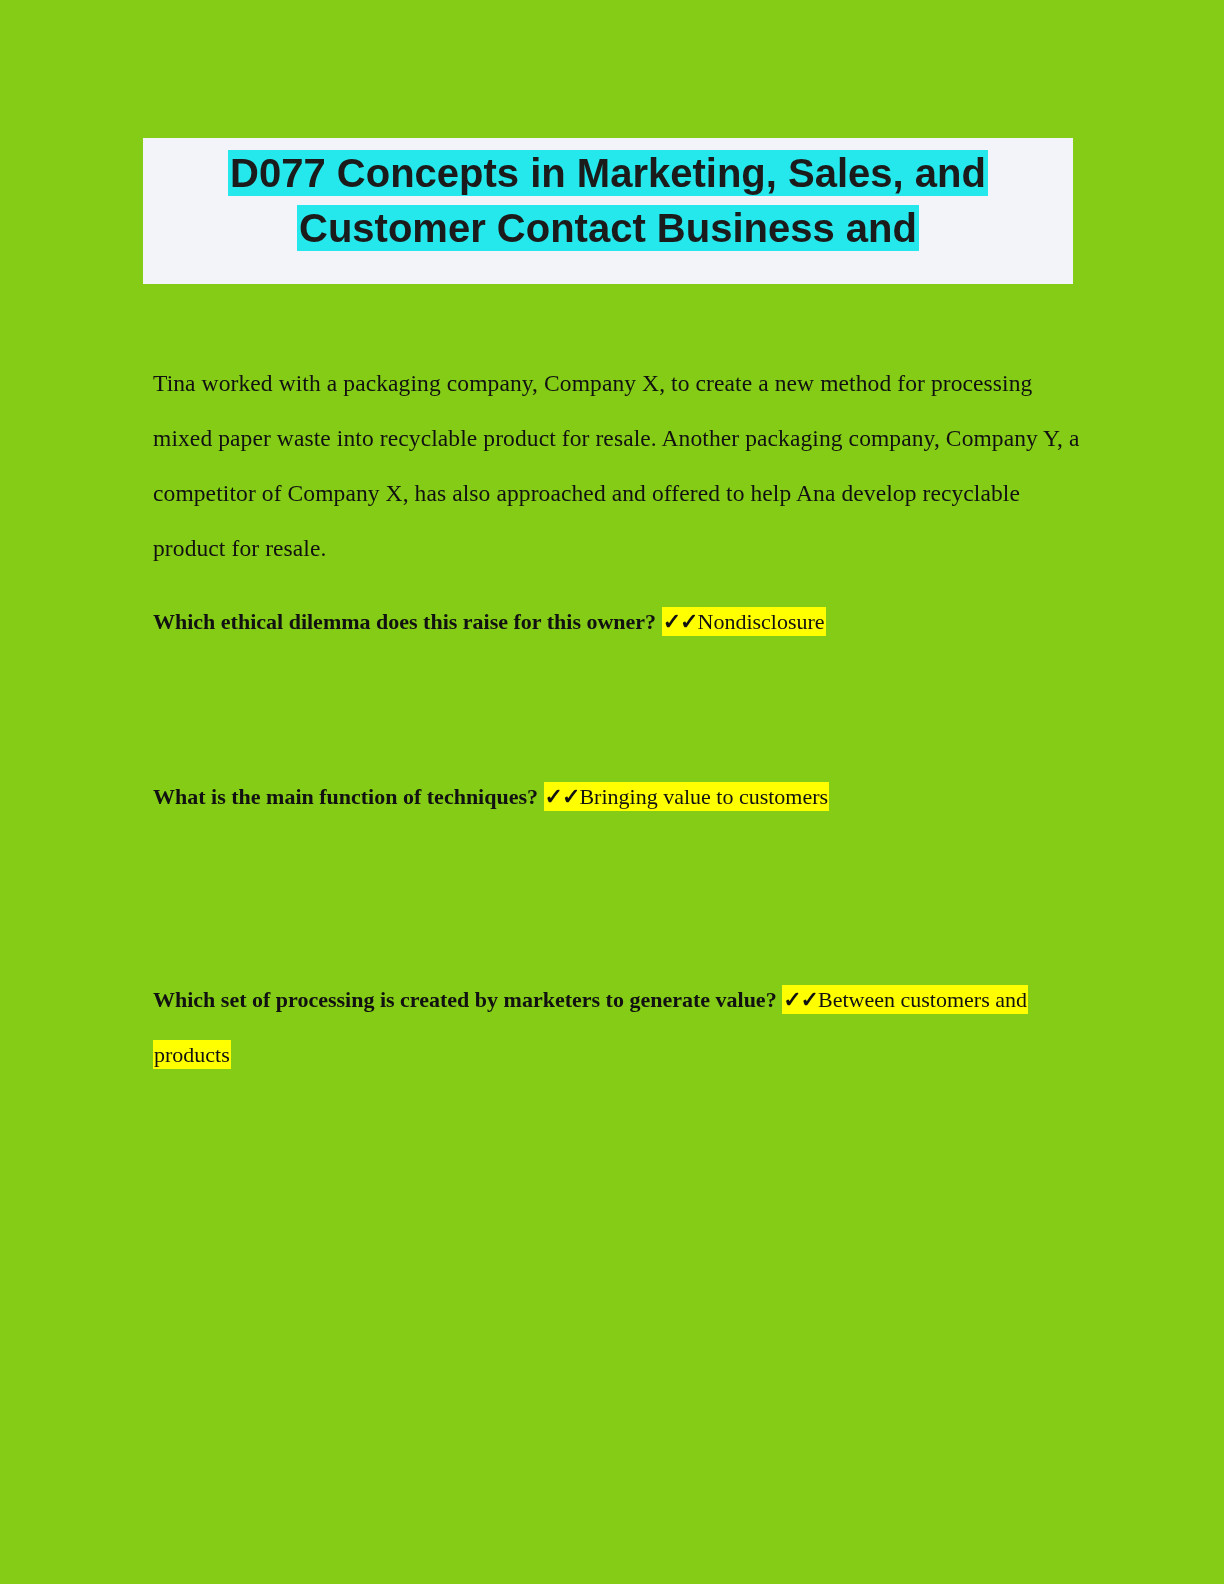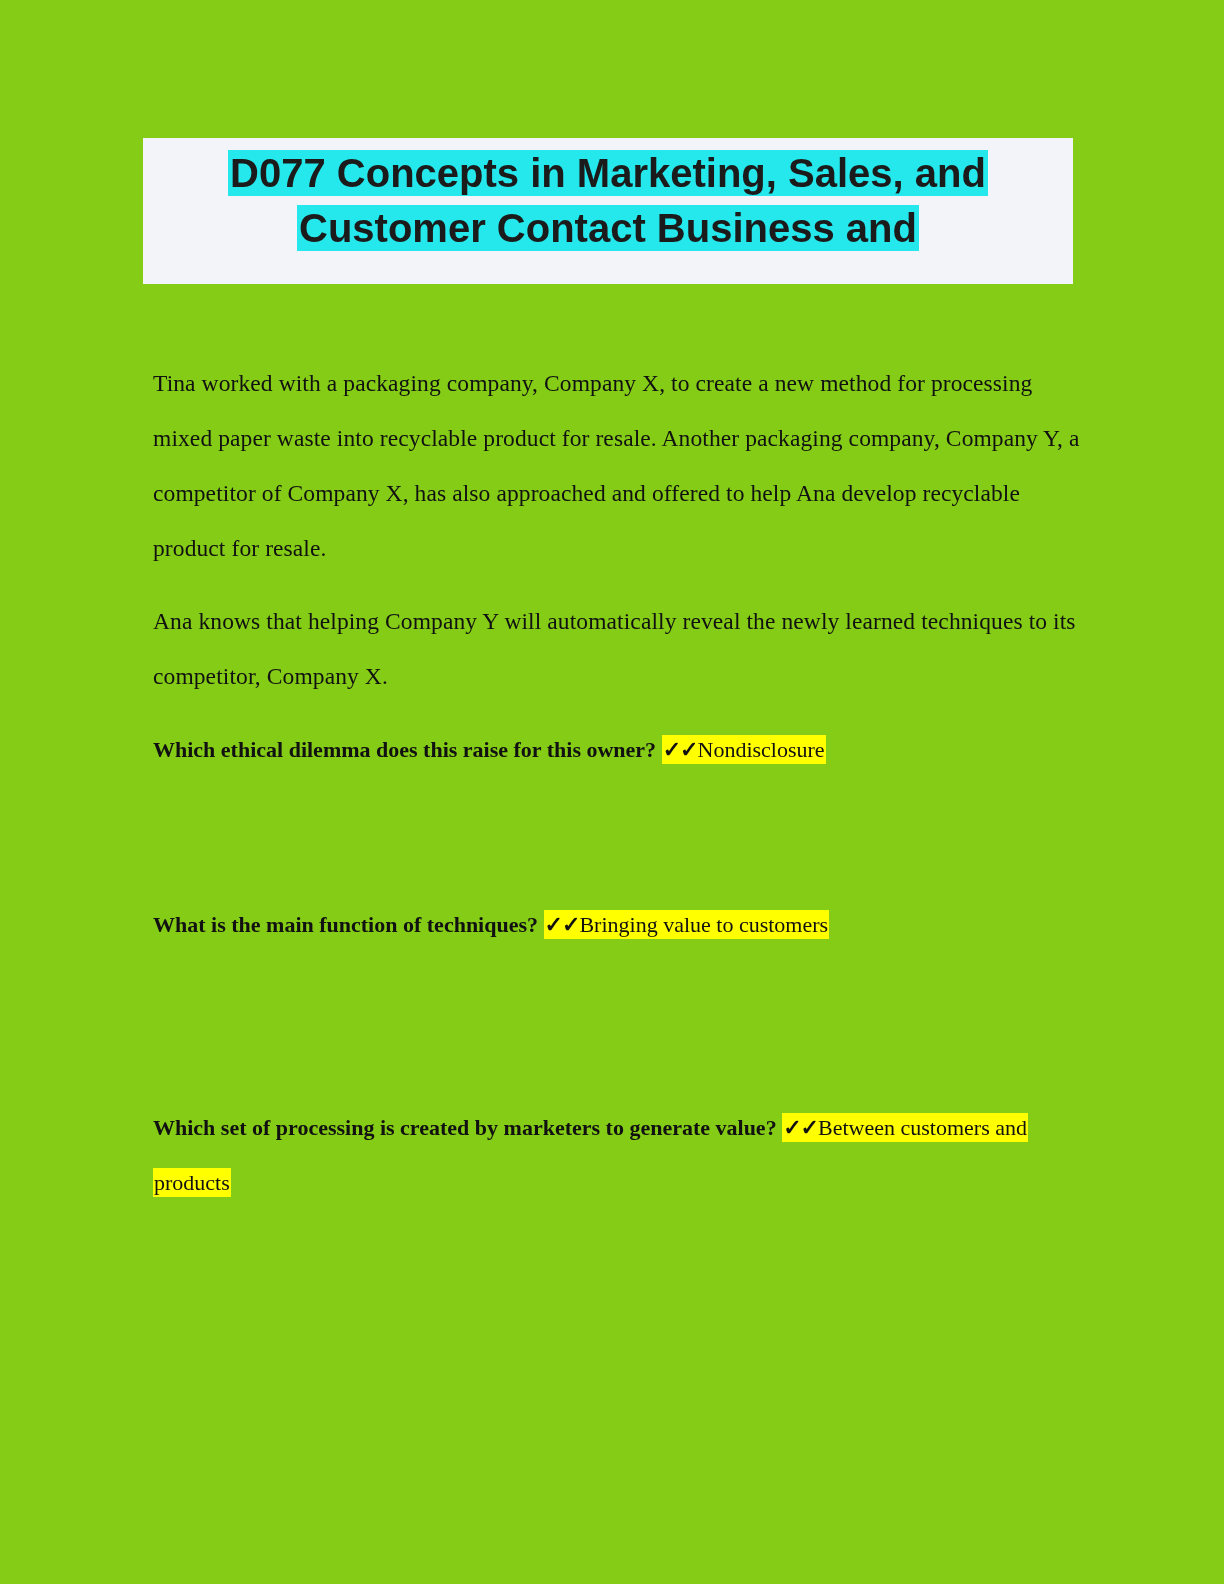--- a/index.html
+++ b/index.html
@@ -97,21 +97,20 @@
     <h1 class="title">
       <span class="hl">D077 Concepts in Marketing, Sales, and</span><br>
       <span class="hl">Customer Contact Business and</span><br>
     </h1>
   </div>
 
   <div class="body-area">
 
     <p class="para">Tina worked with a packaging company, Company X, to create a new method for processing mixed paper waste into recyclable product for resale. Another packaging company, Company Y, a competitor of Company X, has also approached and offered to help Ana develop recyclable product for resale.</p>
 
-    <p class="para spaced">Ana knows that helping Company Y will automatically reveal the newly learned techniques to its competitor, Company X.</p>
 
     <p class="qa spaced">
       <span class="q">Which ethical dilemma does this raise for this owner? </span><span class="ans"><span class="check">✓✓</span><span>Nondisclosure</span></span>
     </p>
 
     <div class="gap-sm"></div>
 
     <p class="qa">
       <span class="q">What is the main function of techniques? </span><span class="ans"><span class="check">✓✓</span><span>Bringing value to customers</span></span>
     </p>

